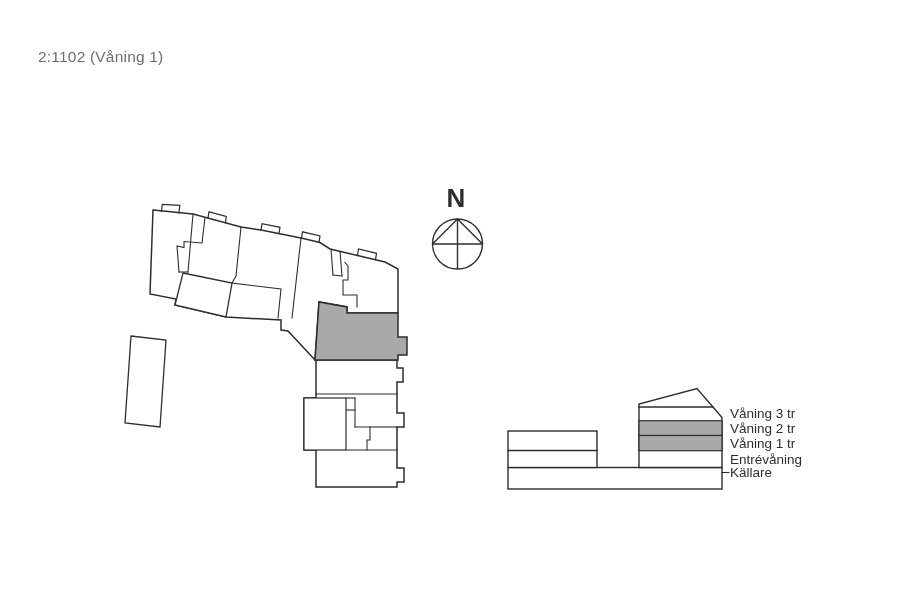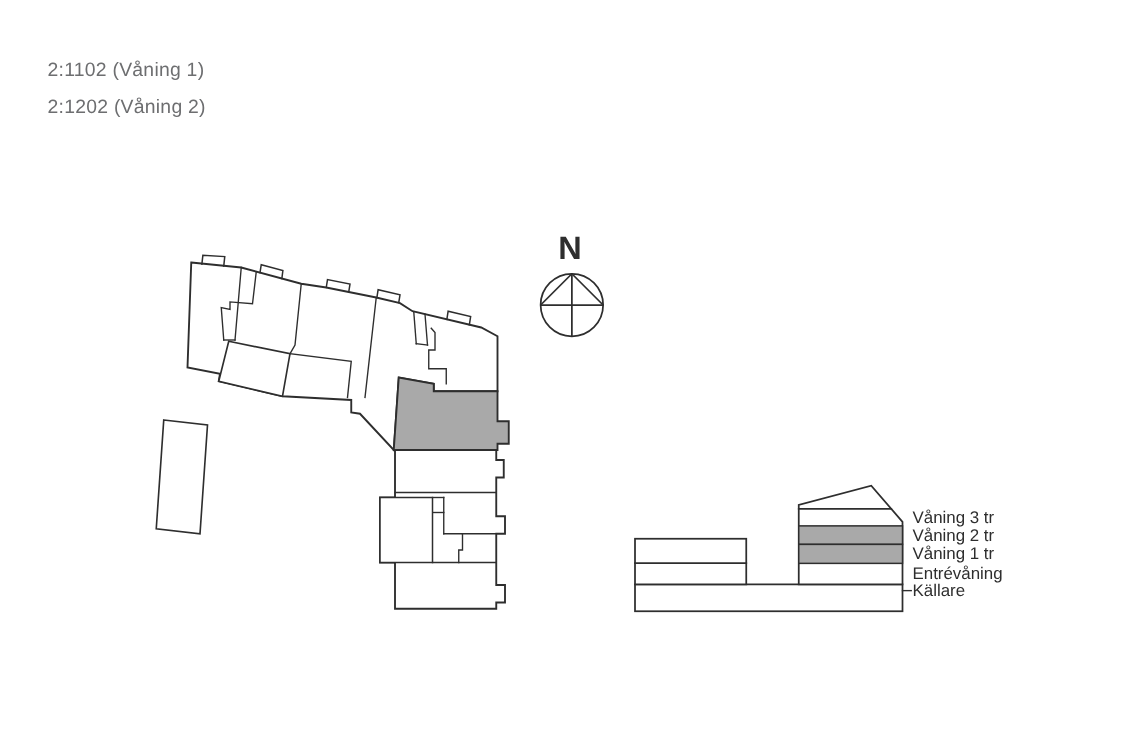--- a/index.html
+++ b/index.html
@@ -14,21 +14,20 @@
   svg text{font-family:"Liberation Sans",sans-serif;}
   .floor-label{font-size:13.5px;fill:var(--line,#2e2e2e);}
   .north-label{font-size:26px;font-weight:600;fill:var(--line,#2e2e2e);}
 </style>
 </head>
 <body>
 
 <div class="canvas">
 
   <div class="sub sub1">2:1102 (Våning 1)</div>
-  <div class="sub sub2">2:1202 (Våning 2)</div>
 
   <svg width="900" height="600" viewBox="0 0 900 600">
 
     <g fill="#ffffff" stroke="var(--line,#2e2e2e)" stroke-width="1.5" stroke-linejoin="miter" stroke-linecap="square">
 
       <path d="M153,210 L193,214 L241,227 L261,230 L301,238 L320,242.5 L330,249 L385,262 L398,269
                L398,313 L347,313 L347,307 L319,302 L315,360 L288,331 L281,330 L281,320
                L226,317 L175,305 L176,299 L150,294 Z"></path>
 
       <g fill="none" stroke-width="1.2">

